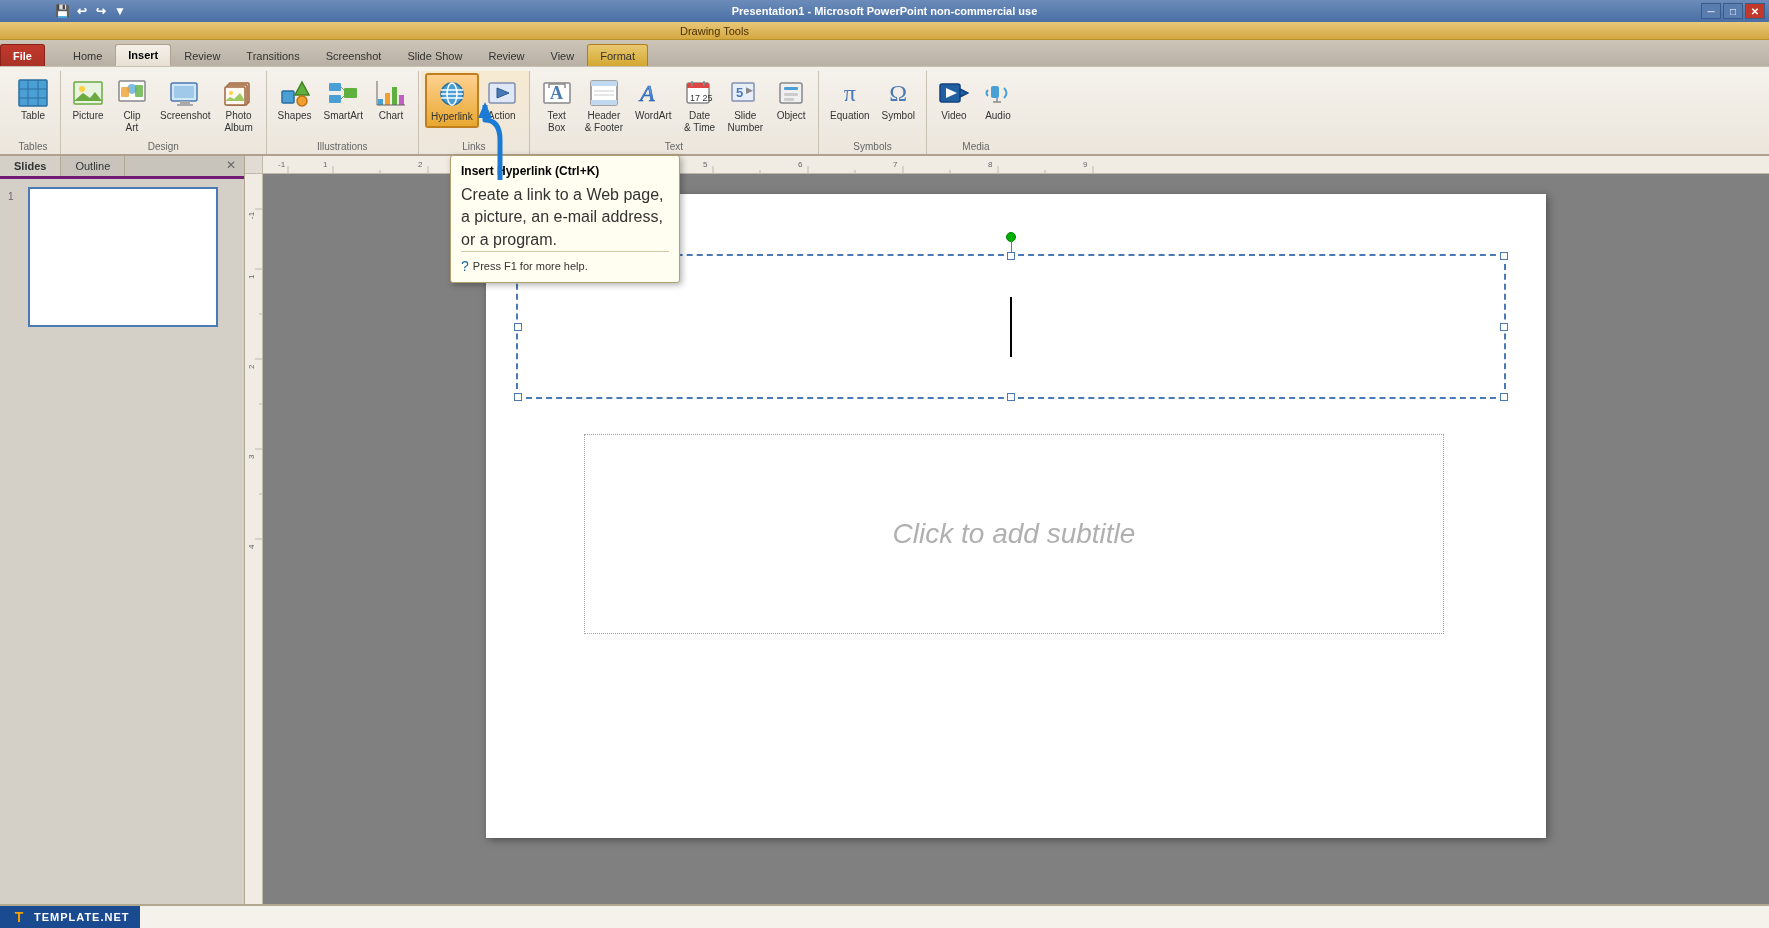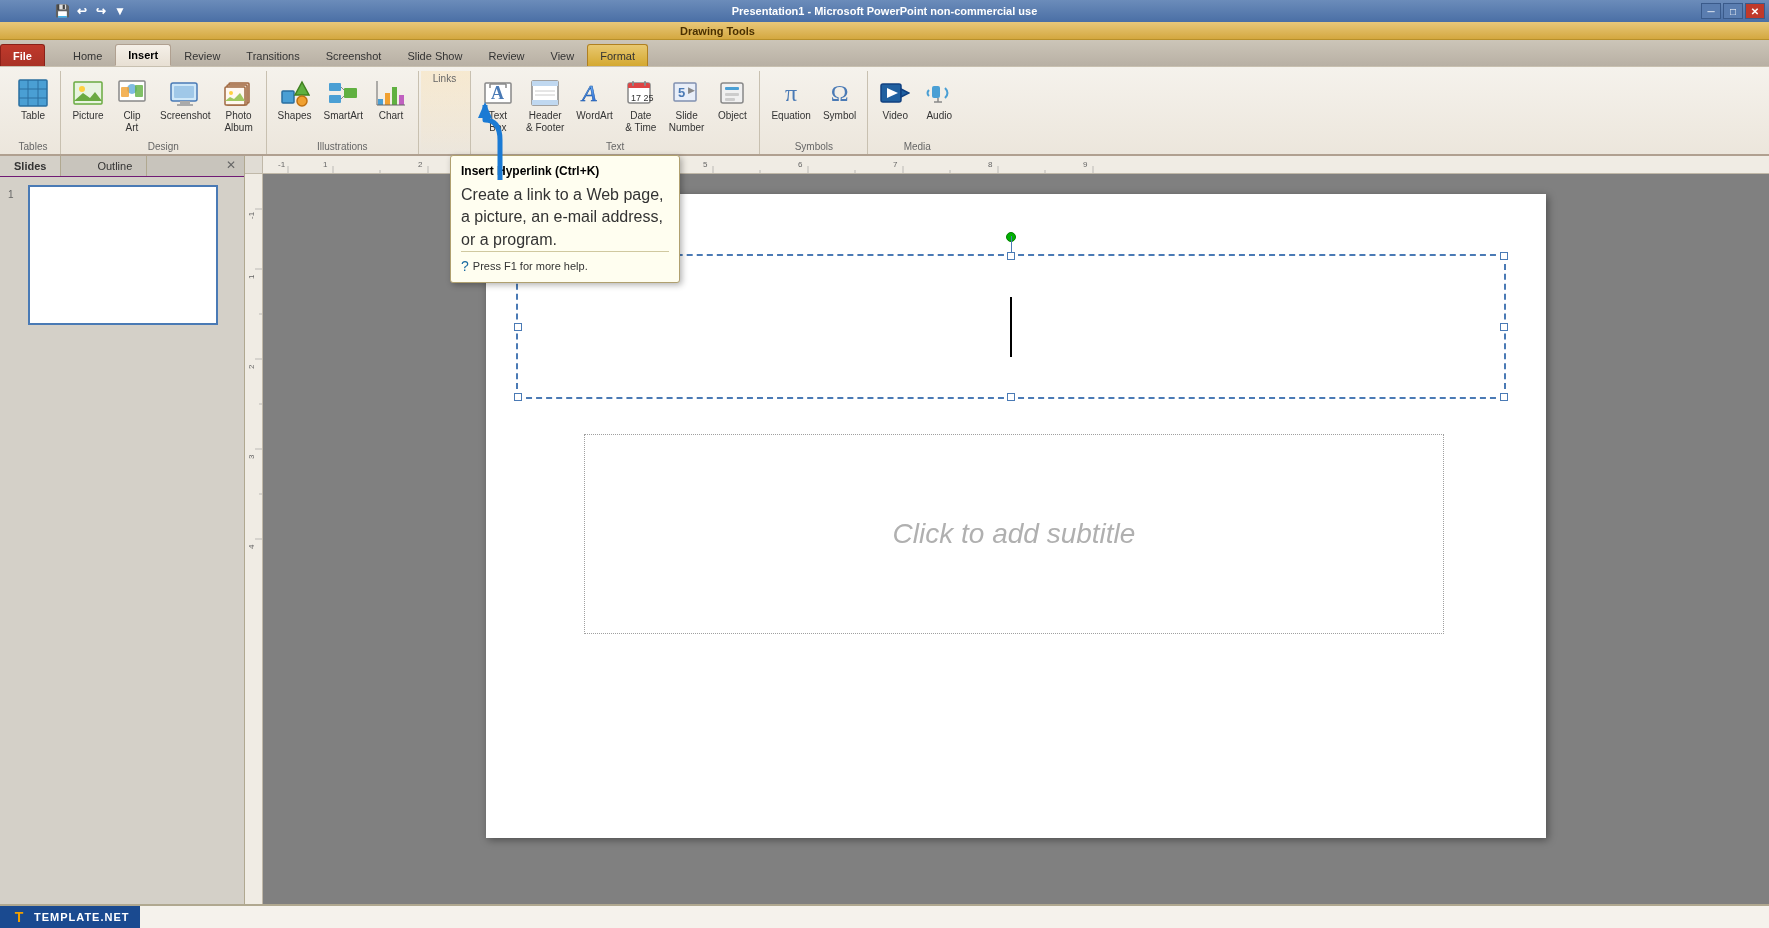--- a/index.html
+++ b/index.html
@@ -34,21 +34,21 @@
     }
 
     
     .drawing-tools-bar {
       background: linear-gradient(to bottom, #e8c87a 0%, #d4a840 100%);
       height: 18px;
       display: flex;
       align-items: center;
       padding-left: 680px;
       font-size: 11px;
-      font-weight: bold;
+      font-weight: normal;
       color: #4a3000;
       border-bottom: 1px solid #b8902a;
     }
 
     
     .ribbon {
       background: linear-gradient(to bottom, #f5f0e8 0%, #e8e0d4 100%);
       border-bottom: 2px solid #b0a090;
     }
 
@@ -208,23 +208,22 @@
     .sidebar {
       width: 245px;
       background: #d4d0c8;
       border-right: 1px solid #b0a890;
       display: flex;
       flex-direction: column;
     }
     .sidebar-tabs {
       display: flex;
       background: #c8c4bc;
-      border-bottom: 1px solid #701a75;
+      border-bottom: 3px solid #701a75;
       align-items: flex-start;
-      gap: 22px;
     }
     .sidebar-tab {
       padding: 4px 14px;
       font-size: 11px;
       cursor: pointer;
       color: #333;
       border-right: 1px solid #b0a890;
     }
     .sidebar-tab.active {
       background: #d4d0c8;
@@ -523,20 +522,43 @@
               <line x1="1" y1="2" x2="1" y2="26" stroke="#666" stroke-width="1"></line>
             </svg>
           </div>
           <div class="ribbon-btn-label">Chart</div>
         </div>
       </div>
       <div class="ribbon-group-label">Illustrations</div>
     </div>
 
     <div class="ribbon-group" style="background:linear-gradient(to bottom,rgba(255,200,100,0.2),transparent)">
+      <div class="ribbon-group-buttons">
+        <div class="ribbon-btn hyperlink-btn">
+          <div class="ribbon-btn-icon">
+            <svg width="30" height="28" viewBox="0 0 30 28">
+              <circle cx="15" cy="14" r="11" fill="#4a9fd4" stroke="#2a70a0" stroke-width="1.5"></circle>
+              <ellipse cx="15" cy="14" rx="5" ry="11" fill="none" stroke="white" stroke-width="1.5"></ellipse>
+              <line x1="4" y1="10" x2="26" y2="10" stroke="white" stroke-width="1.5"></line>
+              <line x1="4" y1="18" x2="26" y2="18" stroke="white" stroke-width="1.5"></line>
+              <line x1="4" y1="14" x2="26" y2="14" stroke="white" stroke-width="1.5"></line>
+            </svg>
+          </div>
+          <div class="ribbon-btn-label">Hyperlink</div>
+        </div>
+        <div class="ribbon-btn">
+          <div class="ribbon-btn-icon">
+            <svg width="30" height="28" viewBox="0 0 30 28">
+              <rect x="2" y="4" width="26" height="20" fill="#e0e8f8" stroke="#8090b0" stroke-width="1.5" rx="2"></rect>
+              <polygon points="10,9 22,14 10,19" fill="#4a7ab5" stroke="#2a5a90" stroke-width="1"></polygon>
+            </svg>
+          </div>
+          <div class="ribbon-btn-label">Action</div>
+        </div>
+      </div>
       <div class="ribbon-group-label">Links</div>
     </div>
 
     <div class="ribbon-group">
       <div class="ribbon-group-buttons">
         <div class="ribbon-btn">
           <div class="ribbon-btn-icon">
             <svg width="30" height="28" viewBox="0 0 30 28">
               <rect x="2" y="4" width="26" height="20" fill="#fff" stroke="#888" stroke-width="1.5" rx="1"></rect>
               <text x="8" y="20" font-size="18" font-family="serif" font-weight="bold" fill="#4a7ab5">A</text>

